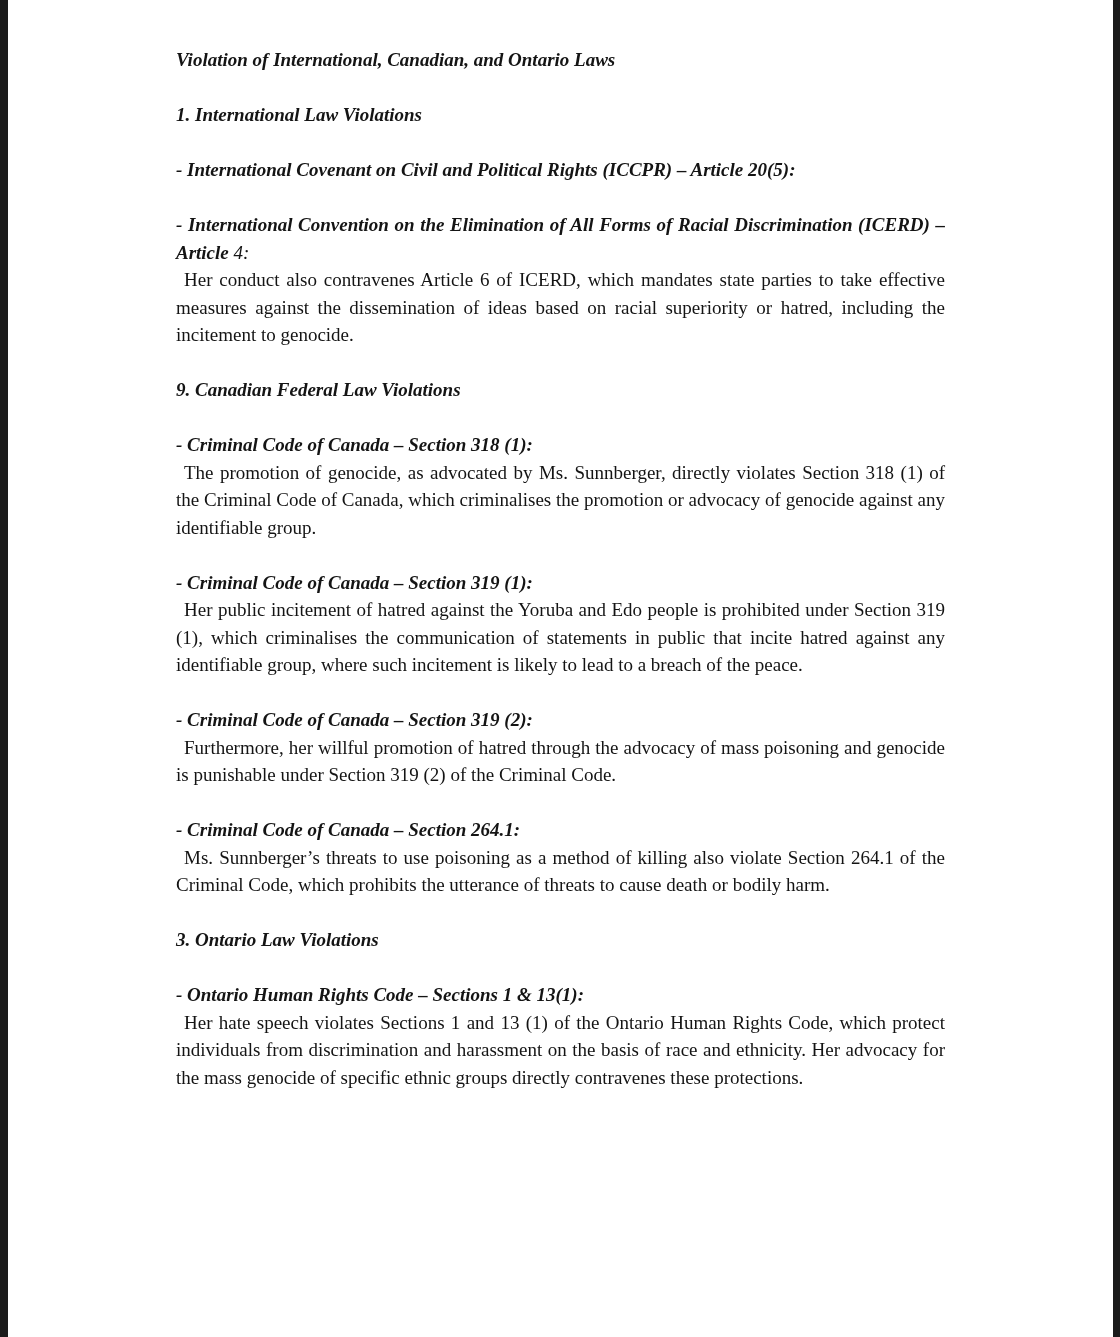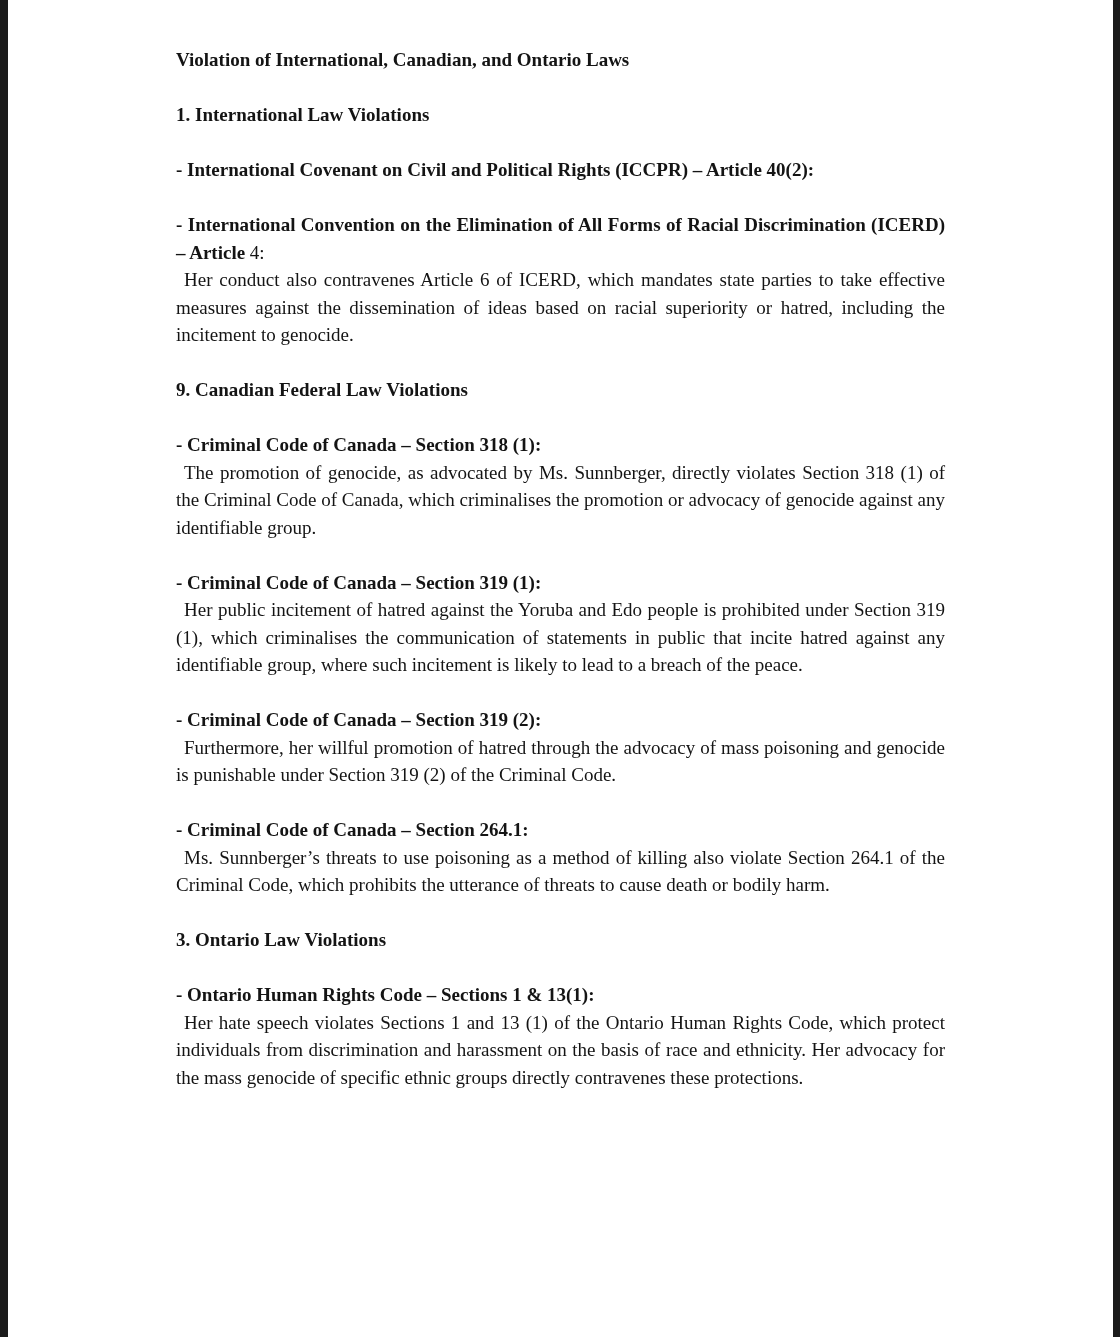--- a/index.html
+++ b/index.html
@@ -33,20 +33,21 @@
     line-height: 27.5px;
     text-align: justify;
   }
   .block {
     margin: 0 0 27.5px 0;
   }
   .doc-title,
   .section-header,
   .law-heading {
     font-weight: bold;
+    font-style: italic;
   }
   .law-heading .heading-suffix {
     font-weight: normal;
   }
   .law-body {
     margin: 0;
     text-indent: 8px;
   }
 </style>
 </head>
@@ -56,21 +57,21 @@
 <div class="edge-bar right"></div>
 
 <div class="doc">
 
   <div class="block doc-title">Violation of International, Canadian, and Ontario Laws</div>
 
   <div class="block section-header">1. International Law Violations</div>
 
   <div class="block law-item">
     <div class="law-heading">
-      <span>- International Covenant on Civil and Political Rights (ICCPR) – Article 40(2):</span>
+      <span>- International Covenant on Civil and Political Rights (ICCPR) – Article 20(5):</span>
     </div>
   </div>
 
   <div class="block law-item">
     <div class="law-heading">
       <span>- International Convention on the Elimination of All Forms of Racial Discrimination (ICERD) – Article</span><span class="heading-suffix"> 4:</span>
     </div>
     <p class="law-body">Her conduct also contravenes Article 6 of ICERD, which mandates state parties to take effective measures against the dissemination of ideas based on racial superiority or hatred, including the incitement to genocide.</p>
   </div>
 

